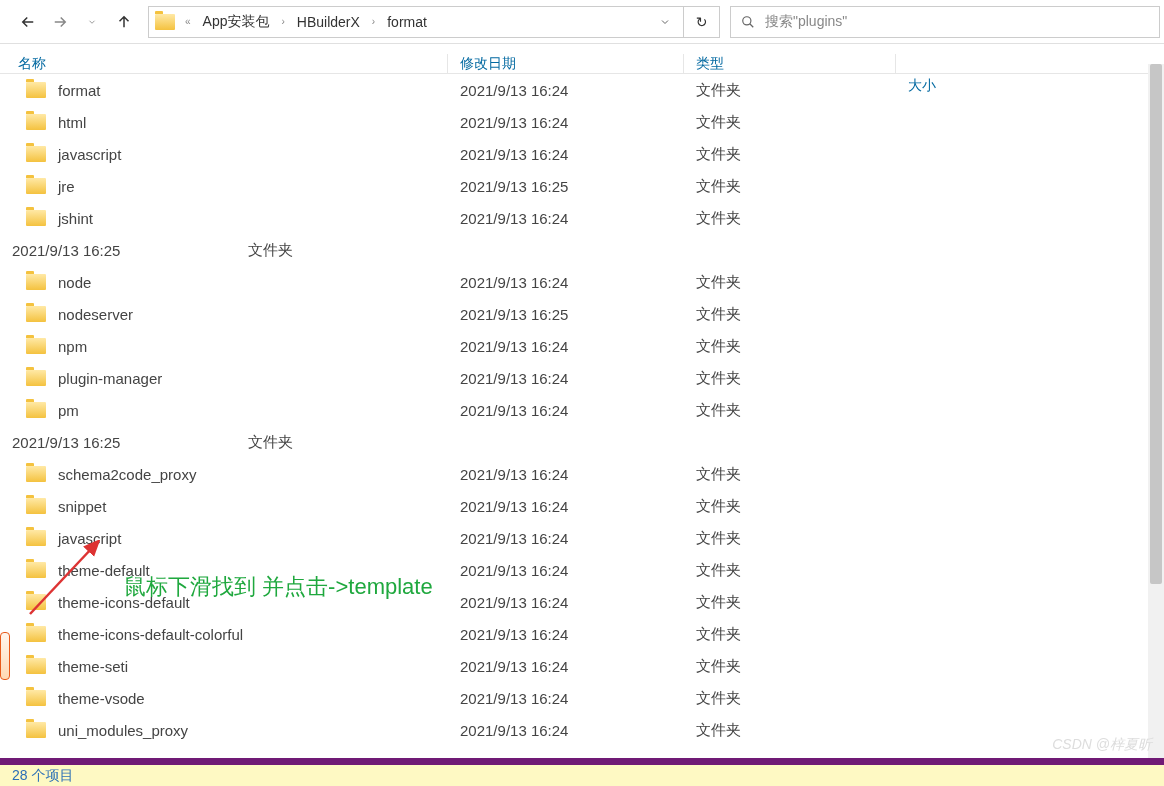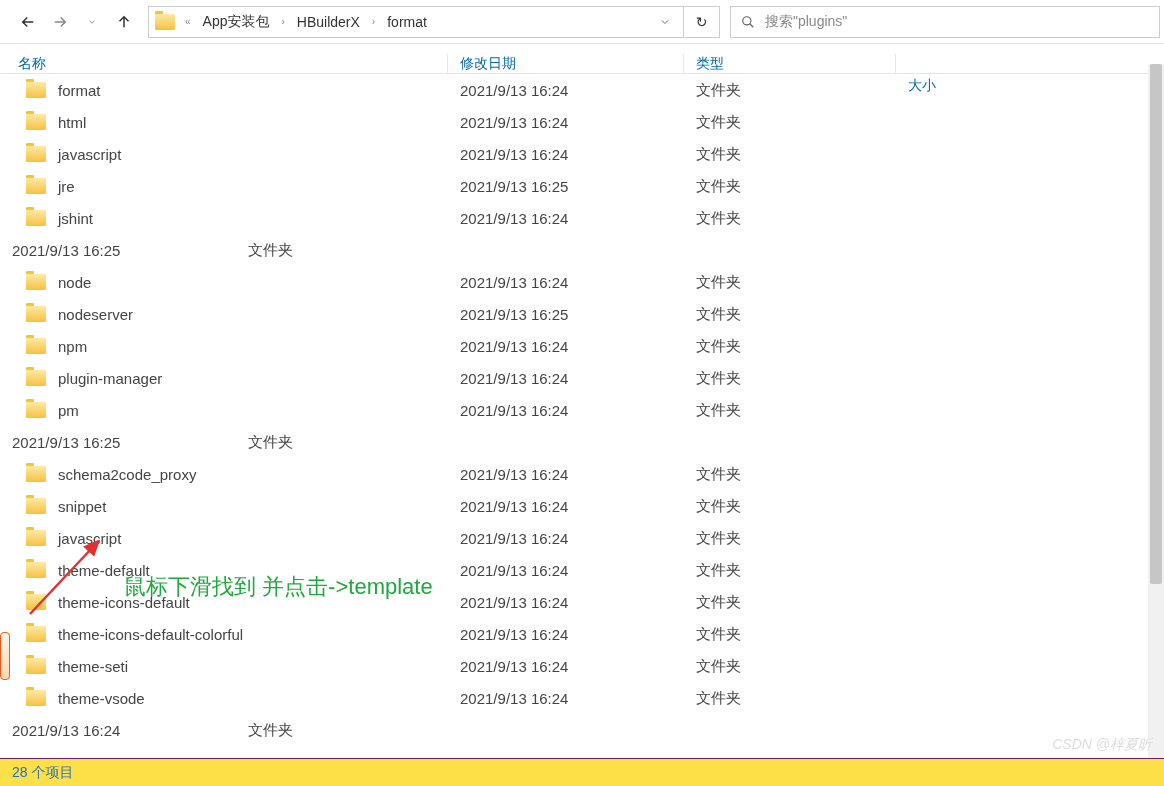--- a/index.html
+++ b/index.html
@@ -110,22 +110,22 @@
 .cell-type { width: 212px; padding-left: 12px; }
 .cell-size { width: 200px; padding-left: 12px; }
 .statusbar {
   position: absolute;
   bottom: 0; left: 0; right: 0;
   height: 28px;
   display: flex;
   align-items: center;
   padding: 0 12px;
   color: #2b6fb6;
-  border-top: 1px solid #701a75;
-  background: #fde047;
+  border-top: 7px solid #701a75;
+  background: #fef9c3;
 }
 .annotation {
   position: absolute;
   left: 124px; top: 572px;
   color: #1fa83e;
   font-size: 22px;
   font-weight: 500;
   pointer-events: none;
   white-space: nowrap;
 }
@@ -407,20 +407,24 @@
     <div class="row">
       <div class="cell-name">
         <span class="folder-ico"></span>
         <span>theme-vsode</span>
       </div>
       <div class="cell-date">2021/9/13 16:24</div>
       <div class="cell-type">文件夹</div>
       <div class="cell-size"></div>
     </div>
     <div class="row">
+      <div class="cell-name">
+        <span class="folder-ico"></span>
+        <span>uni_modules_proxy</span>
+      </div>
       <div class="cell-date">2021/9/13 16:24</div>
       <div class="cell-type">文件夹</div>
       <div class="cell-size"></div>
     </div>
   </div>
 
 <div class="scroll-track">
   <div class="scroll-thumb"></div>
 </div>
 

